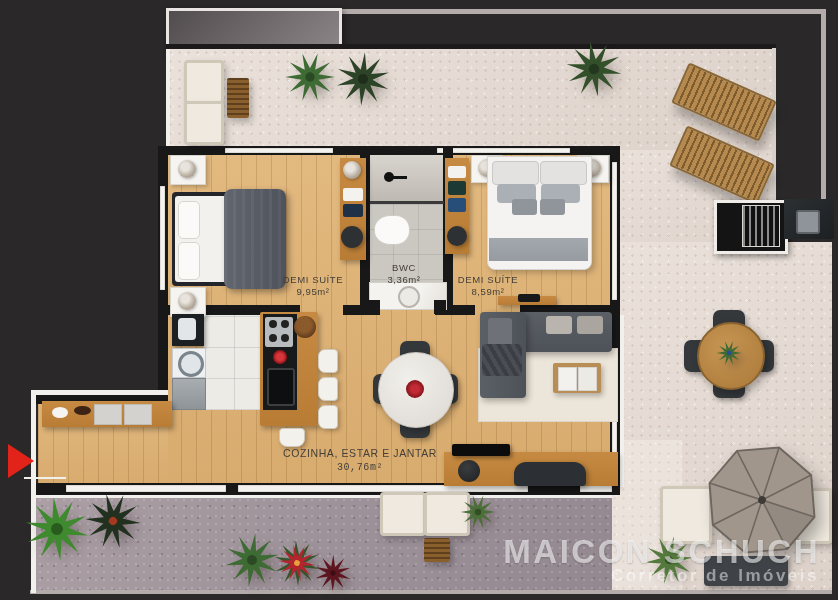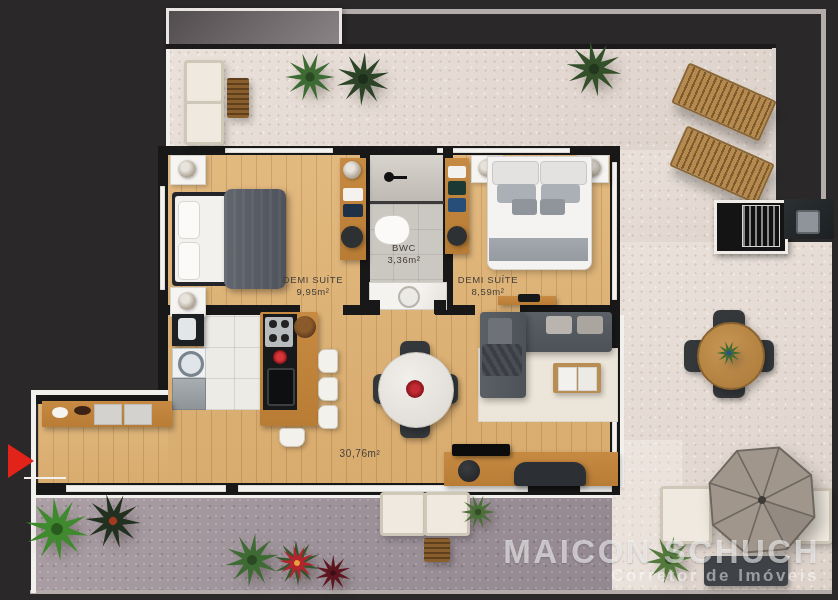--- a/index.html
+++ b/index.html
@@ -55,21 +55,21 @@
 
   .plant{pointer-events:none;}
   .plant svg{display:block;width:100%;height:100%;filter:drop-shadow(5px 6px 5px rgba(40,30,25,.30));}
 
   .room-label{transform:translateX(-50%);text-align:center;color:#45403a;letter-spacing:.6px;line-height:1.3;white-space:nowrap;}
   .rl-name{font-size:9.5px;}
   .rl-area{font-size:9.5px;}
   .room-label.big .rl-name{font-size:12.5px;letter-spacing:1px;}
   .room-label.big .rl-area{font-size:11.5px;}
   .room-label.med .rl-name{font-size:10.5px;}
-  .room-label.med .rl-area{font-size:10px;}
+  .room-label.med .rl-area{font-size:10px;font-family:Liberation Mono, monospace;}
 
   .wm-brand{right:18px;top:533px;font-size:33px;font-weight:bold;letter-spacing:2.5px;color:rgba(255,255,255,.58);text-shadow:0 1px 2px rgba(0,0,0,.18);}
   .wm-sub{right:19px;top:566px;font-size:17px;font-weight:bold;letter-spacing:2.5px;color:rgba(255,255,255,.48);}
 
   .arrow-right{width:0;height:0;border-top:17px solid transparent;border-bottom:17px solid transparent;border-left:26px solid #e2231a;}
 </style>
 </head>
 <body>
 
 <div id="stage">
@@ -327,28 +327,29 @@
           <polygon points="48,0 16.2,5.3 38.8,28.2 10,13.8 14.8,45.6 0,17 -14.8,45.6 -10,13.8 -38.8,28.2 -16.2,5.3 -48,0 -16.2,-5.3 -38.8,-28.2 -10,-13.8 -14.8,-45.6 0,-17 14.8,-45.6 10,-13.8 38.8,-28.2 16.2,-5.3" fill="currentColor"></polygon>
           <circle r="7" fill="rgba(0,0,0,.35)"></circle>
         </g>
       </svg>
     </div>
 
   <div class="abs room-label" style="left:313px;top:274px">
     <div class="rl-name">DEMI SUÍTE</div>
     <div class="rl-area">9,95m²</div>
   </div>
-  <div class="abs room-label" style="left:404px;top:242px">
+  <div class="abs room-label" style="left:404px;top:262px">
     <div class="rl-name">BWC</div>
     <div class="rl-area">3,36m²</div>
   </div>
   <div class="abs room-label" style="left:488px;top:274px">
     <div class="rl-name">DEMI SUÍTE</div>
     <div class="rl-area">8,59m²</div>
   </div>
   <div class="abs room-label med" style="left:360px;top:447px">
+    <div class="rl-name">COZINHA, ESTAR E JANTAR</div>
     <div class="rl-area">30,76m²</div>
   </div>
 
   <div class="abs wm-sub">Corretor de Imóveis</div>
   <div class="abs wm-brand">MAICON SCHUCH</div>
 
 </div>
 
 </body></html>

